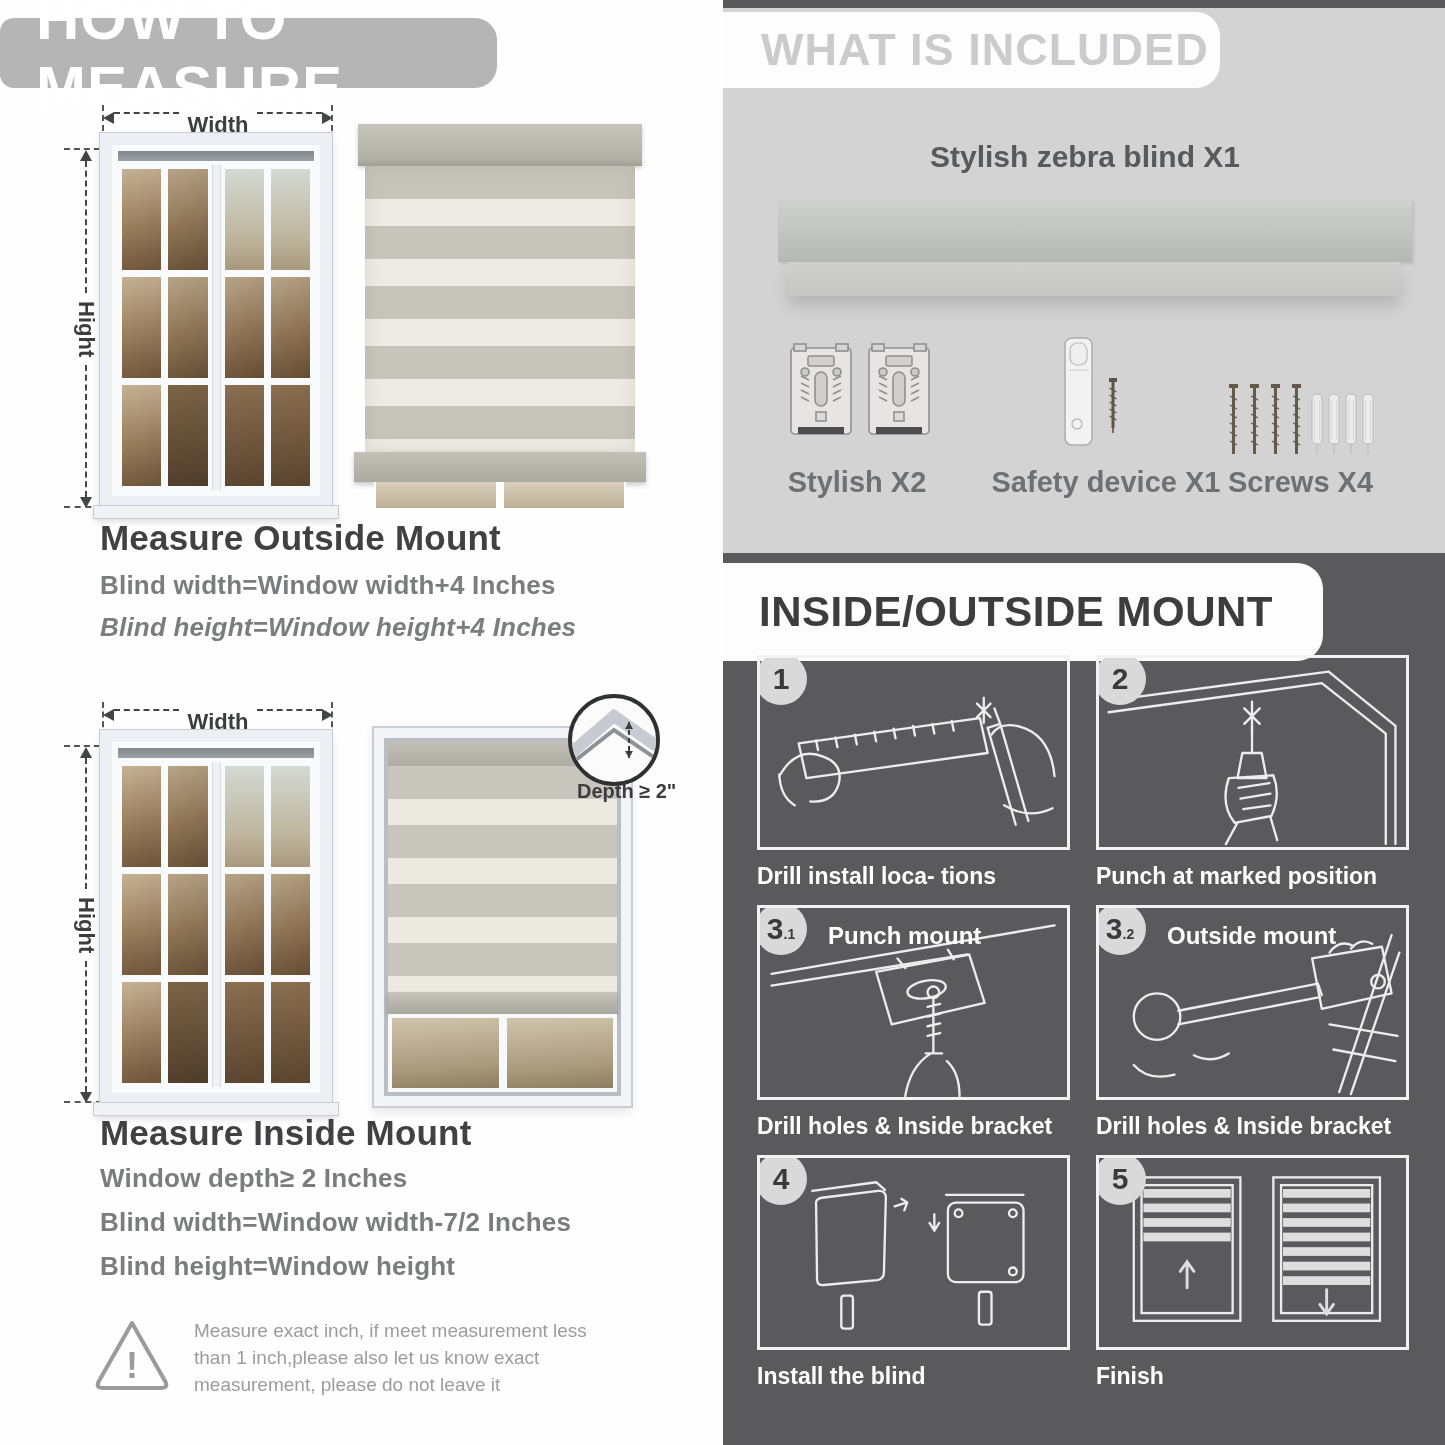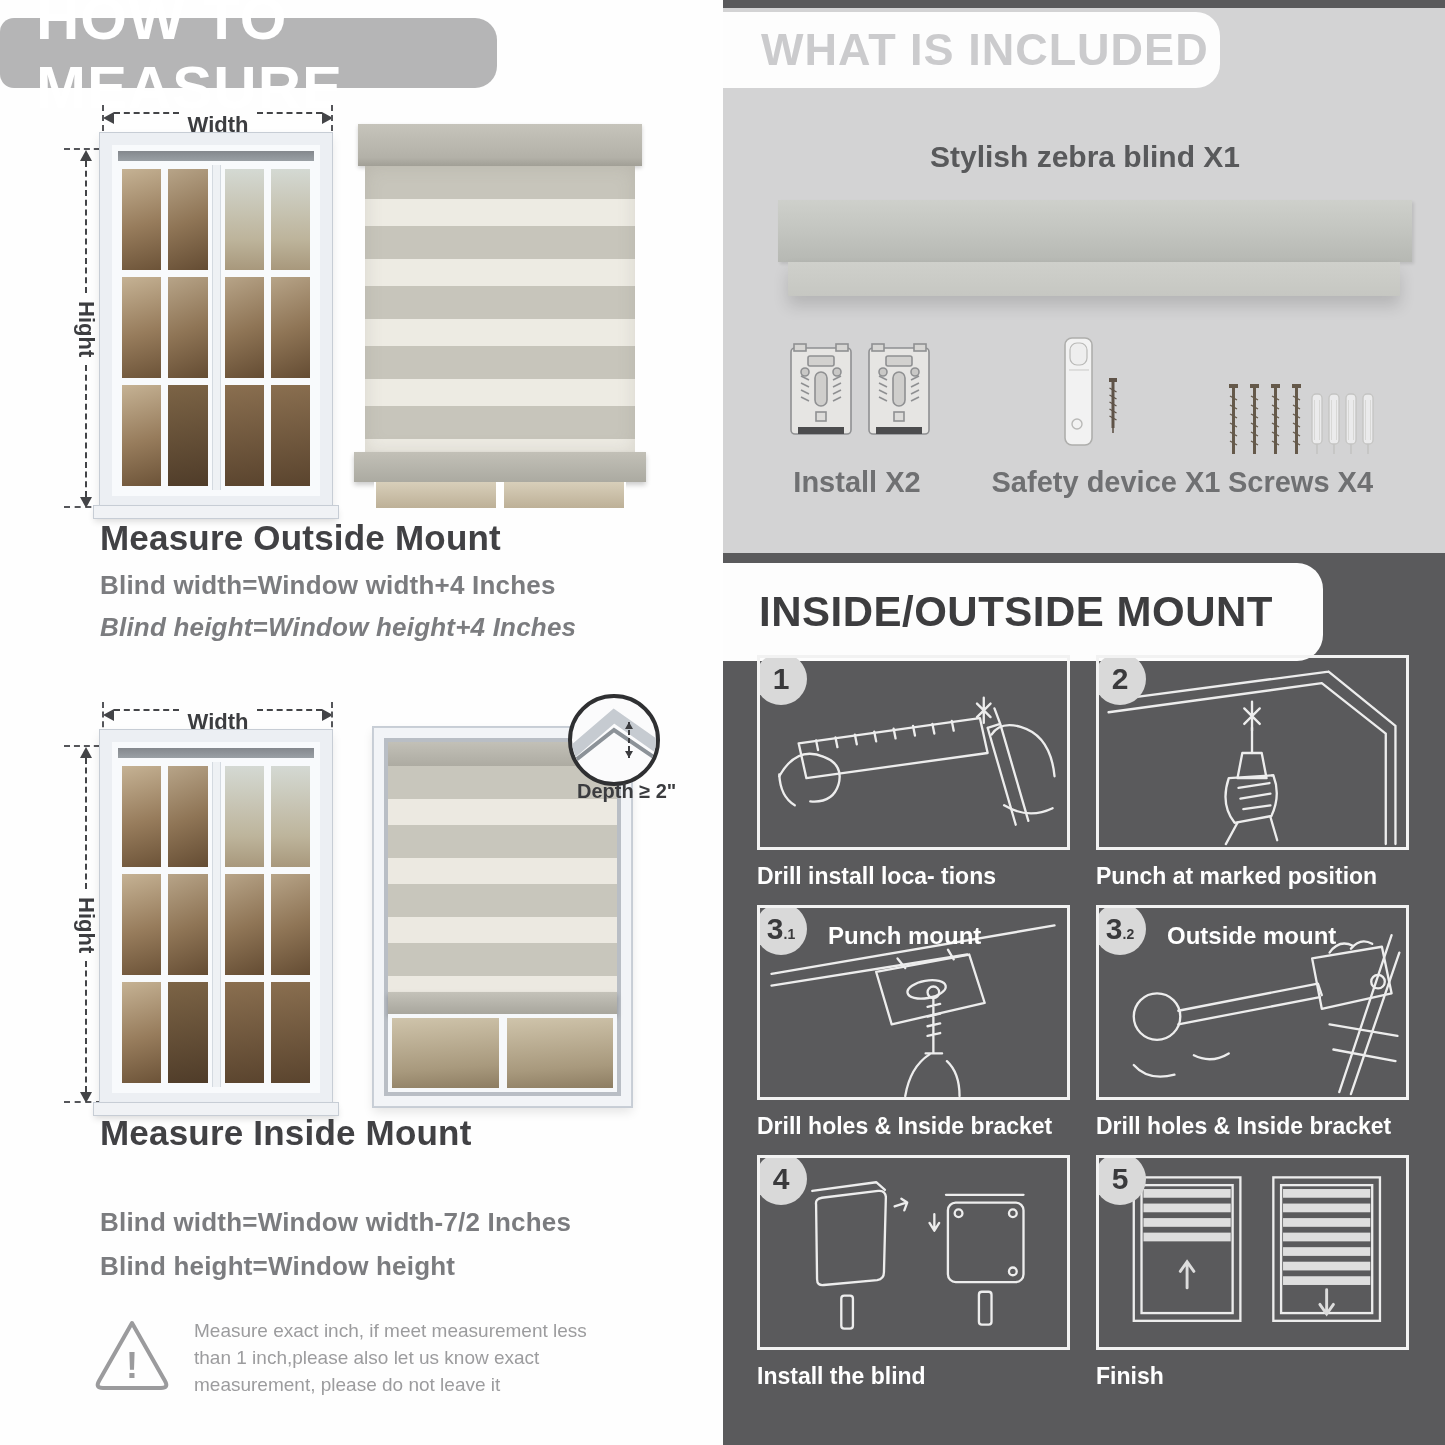--- a/index.html
+++ b/index.html
@@ -232,20 +232,21 @@
     <g clip-path="url(#cc)">
       <path d="M-10 74 L48 24 L102 62" stroke="#c6cbd1" stroke-width="12" fill="none"></path>
       <path d="M-8 82 L48 38 L98 72" stroke="#8c9298" stroke-width="4" fill="none"></path>
       <path d="M63 30 v36" stroke="#3c3d40" stroke-width="2" stroke-dasharray="5 3" fill="none"></path>
       <path d="M63 30 l-4 7 h8 Z M63 66 l-4 -7 h8 Z" fill="#3c3d40"></path>
     </g>
   </svg>
   <div class="depth-label" style="left:577px;top:780px;">Depth ≥ 2"</div>
 
   <div class="section-title" style="left:100px;top:1113px;">Measure Inside Mount</div>
+  <div class="formula" style="left:100px;top:1163px;">Window depth≥ 2 Inches</div>
   <div class="formula" style="left:100px;top:1207px;">Blind width=Window width-7/2 Inches</div>
   <div class="formula" style="left:100px;top:1251px;">Blind height=Window height</div>
 
   <div class="warning" style="left:92px;top:1316px;">
     <svg width="80" height="78" viewBox="0 0 80 78">
       <path d="M40 7 L73 65 Q77 72 69 72 L11 72 Q3 72 7 65 Z" fill="none" stroke="#9b9b9d" stroke-width="4" stroke-linejoin="round"></path>
       <text x="40" y="62" text-anchor="middle" font-size="36" font-weight="bold" fill="#9b9b9d">!</text>
     </svg>
     <div class="warn-text">Measure exact inch, if meet measurement less than 1 inch,please also let us know exact measurement, please do not leave it</div>
   </div>
@@ -348,21 +349,21 @@
           <path d="M7 52 v10" stroke="#c4c4c2" stroke-width="1.6"></path>
         </g>
       <g transform="translate(51,0)">
           <rect x="2" y="2" width="10" height="50" rx="4" fill="rgba(255,255,255,0.55)" stroke="#c4c4c2" stroke-width="1.3"></rect>
           <path d="M4.5 8 v40 M9.5 8 v40" stroke="#d8d8d6" stroke-width="1"></path>
           <path d="M7 52 v10" stroke="#c4c4c2" stroke-width="1.6"></path>
         </g>
     </g>
   </svg>
 
-  <div class="item-label" style="left:757px;top:466px;width:200px;">Install X2</div>
+  <div class="item-label" style="left:757px;top:466px;width:200px;">Stylish X2</div>
   <div class="item-label" style="left:986px;top:466px;width:240px;">Safety device X1</div>
   <div class="item-label" style="left:1218px;top:466px;width:165px;">Screws X4</div>
 
   <div class="right-dark"></div>
   <div class="iom-box">
     <span>INSIDE/OUTSIDE MOUNT</span>
   </div>
 
   <div class="step" style="left:757px;top:655px;">
     <div class="step-box">

